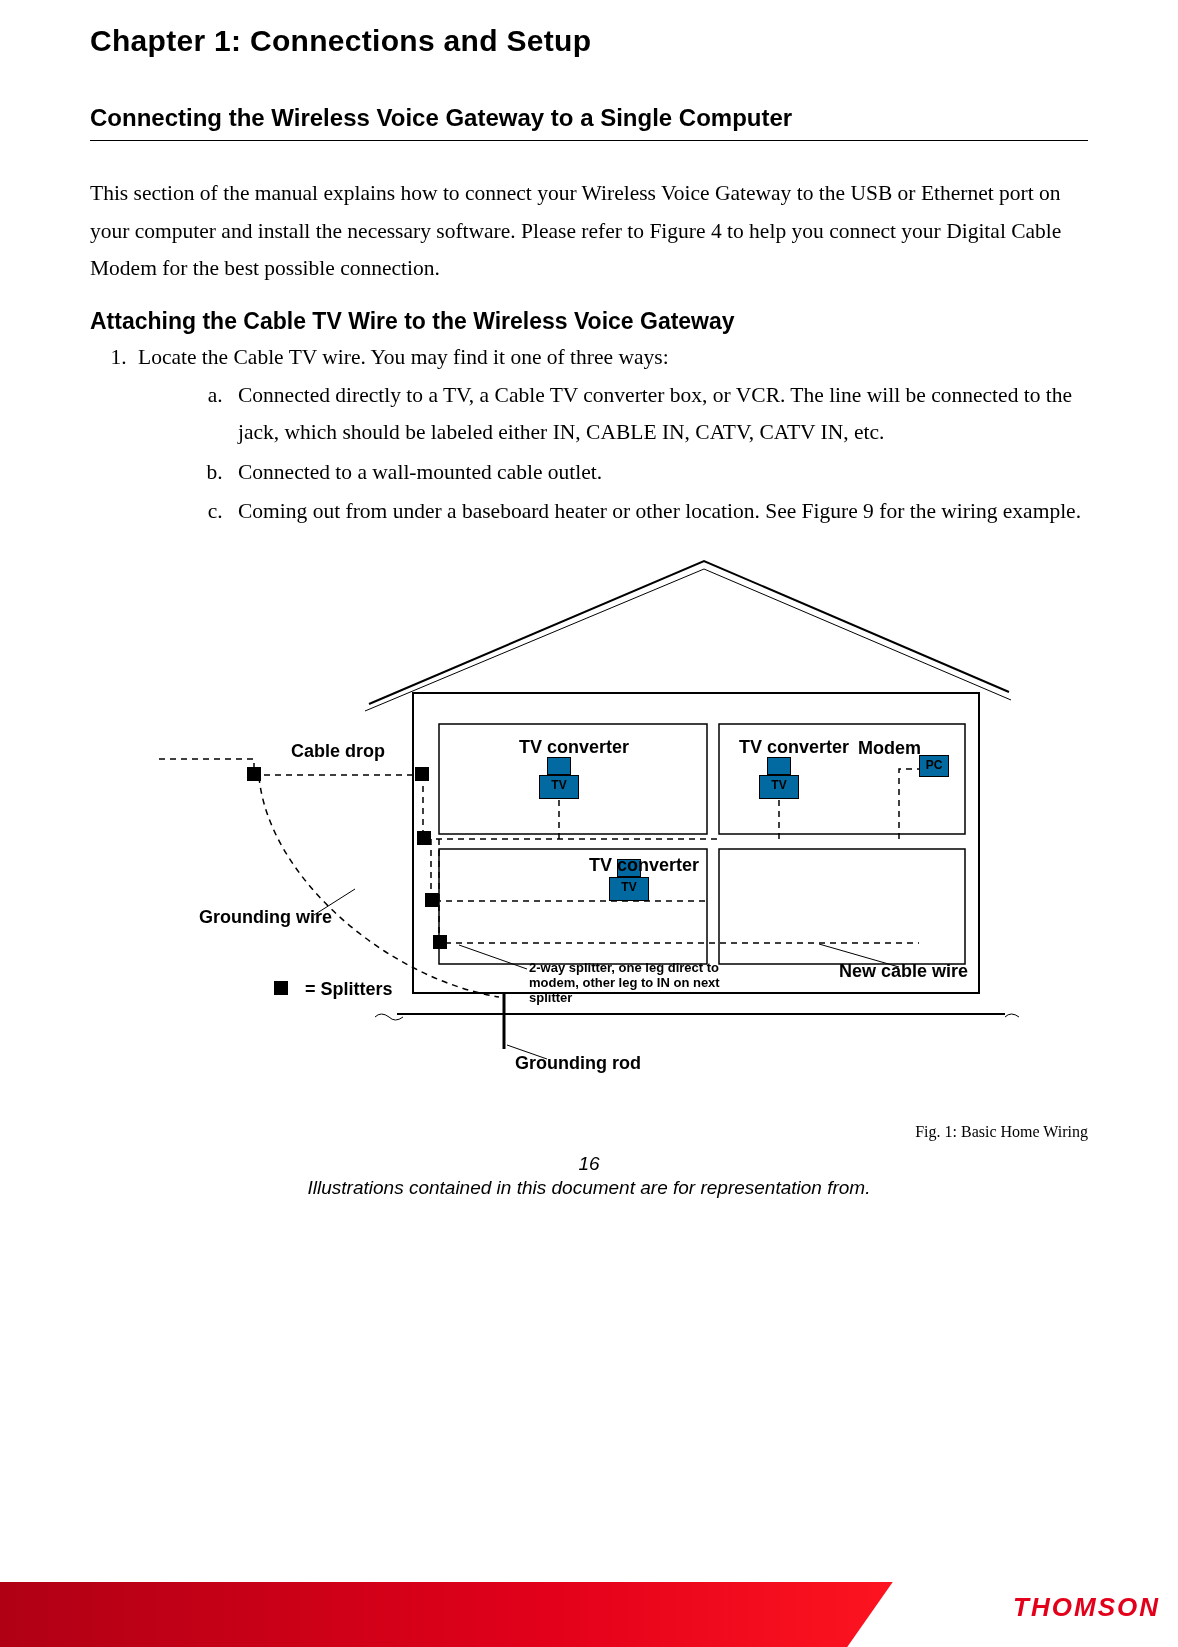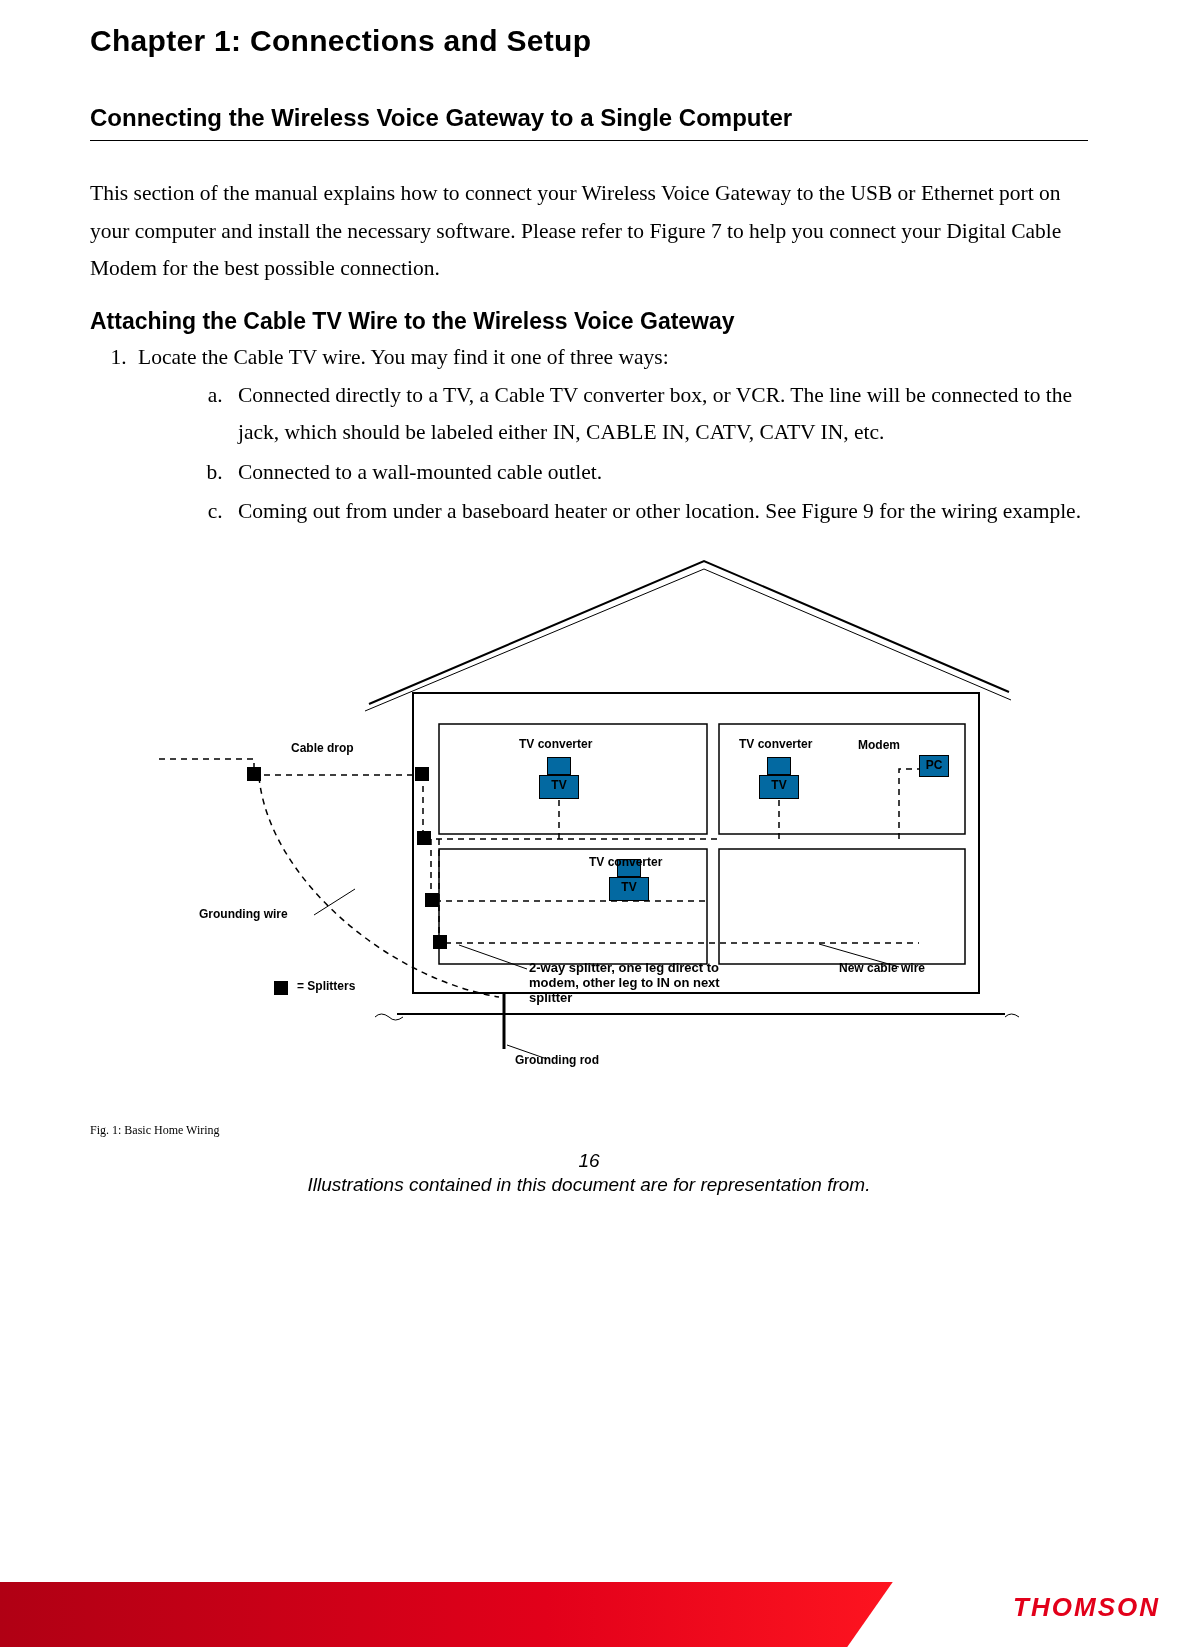--- a/index.html
+++ b/index.html
@@ -82,21 +82,21 @@
   .figure {
     display: inline-block;
     position: relative;
     width: 860px;
     height: 530px;
     font-family: Arial, Helvetica, sans-serif;
   }
   .fig-label {
     position: absolute;
     font-weight: 700;
-    font-size: 12px;
+    font-size: 18px;
     color: #000;
     white-space: nowrap;
     text-align: left;
   }
   .fig-box {
     position: absolute;
     border: 1.5px solid #000;
     background: #0369a1;
     font-size: 12px;
     font-weight: 700;
@@ -105,23 +105,23 @@
     padding-top: 2px;
   }
   .sq {
     position: absolute;
     width: 14px;
     height: 14px;
     background: #000;
   }
   .caption {
     font-family: "Times New Roman", serif;
-    font-size: 12px;
+    font-size: 16px;
     margin: 40px 0 6px 0;
-    text-align: left;
+    text-align: right;
   }
   .page-num {
     font-family: "Trebuchet MS", "Lucida Sans", Verdana, sans-serif;
     font-size: 19px;
     text-align: center;
     margin: 12px 0 2px 0;
     font-style: italic;
   }
   .footer-note {
     font-family: "Trebuchet MS", "Lucida Sans", Verdana, sans-serif;
@@ -173,21 +173,21 @@
 </head>
 <body>
 
 <div class="page">
 
   <h1 class="chapter-title">Chapter 1: Connections and Setup</h1>
 
   <h2 class="section-title">Connecting the Wireless Voice Gateway to a Single Computer</h2>
   <hr class="rule">
 
-  <p class="body-text">This section of the manual explains how to connect your Wireless Voice Gateway to the USB or Ethernet port on your computer and install the necessary software.    Please refer to Figure 7 to help you connect your Digital Cable Modem for the best possible connection.</p>
+  <p class="body-text">This section of the manual explains how to connect your Wireless Voice Gateway to the USB or Ethernet port on your computer and install the necessary software.    Please refer to Figure 4 to help you connect your Digital Cable Modem for the best possible connection.</p>
 
   <h3 class="sub-title">Attaching the Cable TV Wire to the Wireless Voice Gateway</h3>
 
   <ol class="num">
     <li>
       <span>Locate the Cable TV wire. You may find it one of three ways:</span>
       <ol class="alpha">
         <li>Connected directly to a TV, a Cable TV converter box, or VCR. The line will be connected to the jack, which should be labeled either IN, CABLE IN, CATV, CATV IN, etc.</li>
         <li>Connected to a wall-mounted cable outlet.</li>
         <li>Coming out from under a baseboard heater or other location. See Figure 9 for the wiring example.</li>
@@ -258,21 +258,21 @@
       <div class="fig-box" style="left:608px; top:208px; width:24px; height:18px; border-width:1px;"></div>
       <div class="fig-box" style="left:458px; top:310px; width:24px; height:18px; border-width:1px;"></div>
 
       
       <div class="fig-label" style="left:132px; top:192px;">Cable drop</div>
       <div class="fig-label" style="left:360px; top:188px;">TV converter</div>
       <div class="fig-label" style="left:580px; top:188px;">TV converter</div>
       <div class="fig-label" style="left:430px; top:306px;">TV converter</div>
       <div class="fig-label" style="left:699px; top:189px;">Modem</div>
       <div class="fig-label" style="left:40px; top:358px;">Grounding wire</div>
-      <div class="fig-label" style="left:138px; top:430px;">= Splitters</div>
+      <div class="fig-label" style="left:146px; top:430px;">= Splitters</div>
       <div class="fig-label" style="left:370px; top:412px; width:210px; white-space:normal; font-size:13px; line-height:1.15;">2-way splitter, one leg direct to modem, other leg to IN on next splitter</div>
       <div class="fig-label" style="left:680px; top:412px;">New cable wire</div>
       <div class="fig-label" style="left:356px; top:504px;">Grounding rod</div>
     </div>
 
     <div class="caption">Fig. 1:    Basic Home Wiring</div>
   </div>
 
   <div class="page-num">16</div>
   <p class="footer-note">Illustrations contained in this document are for representation from.</p>

